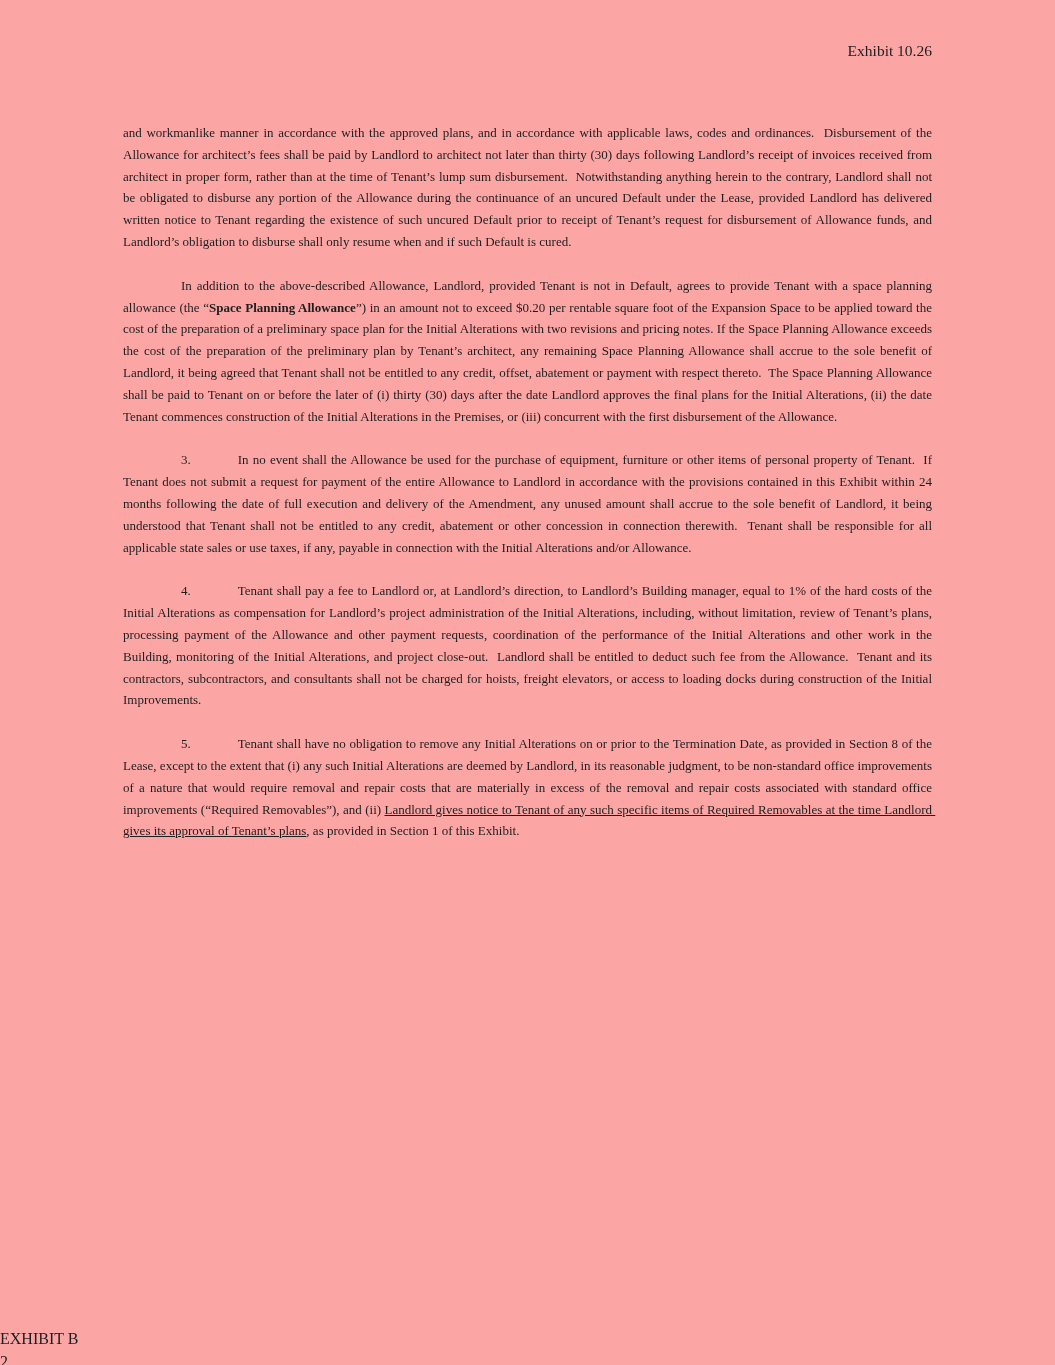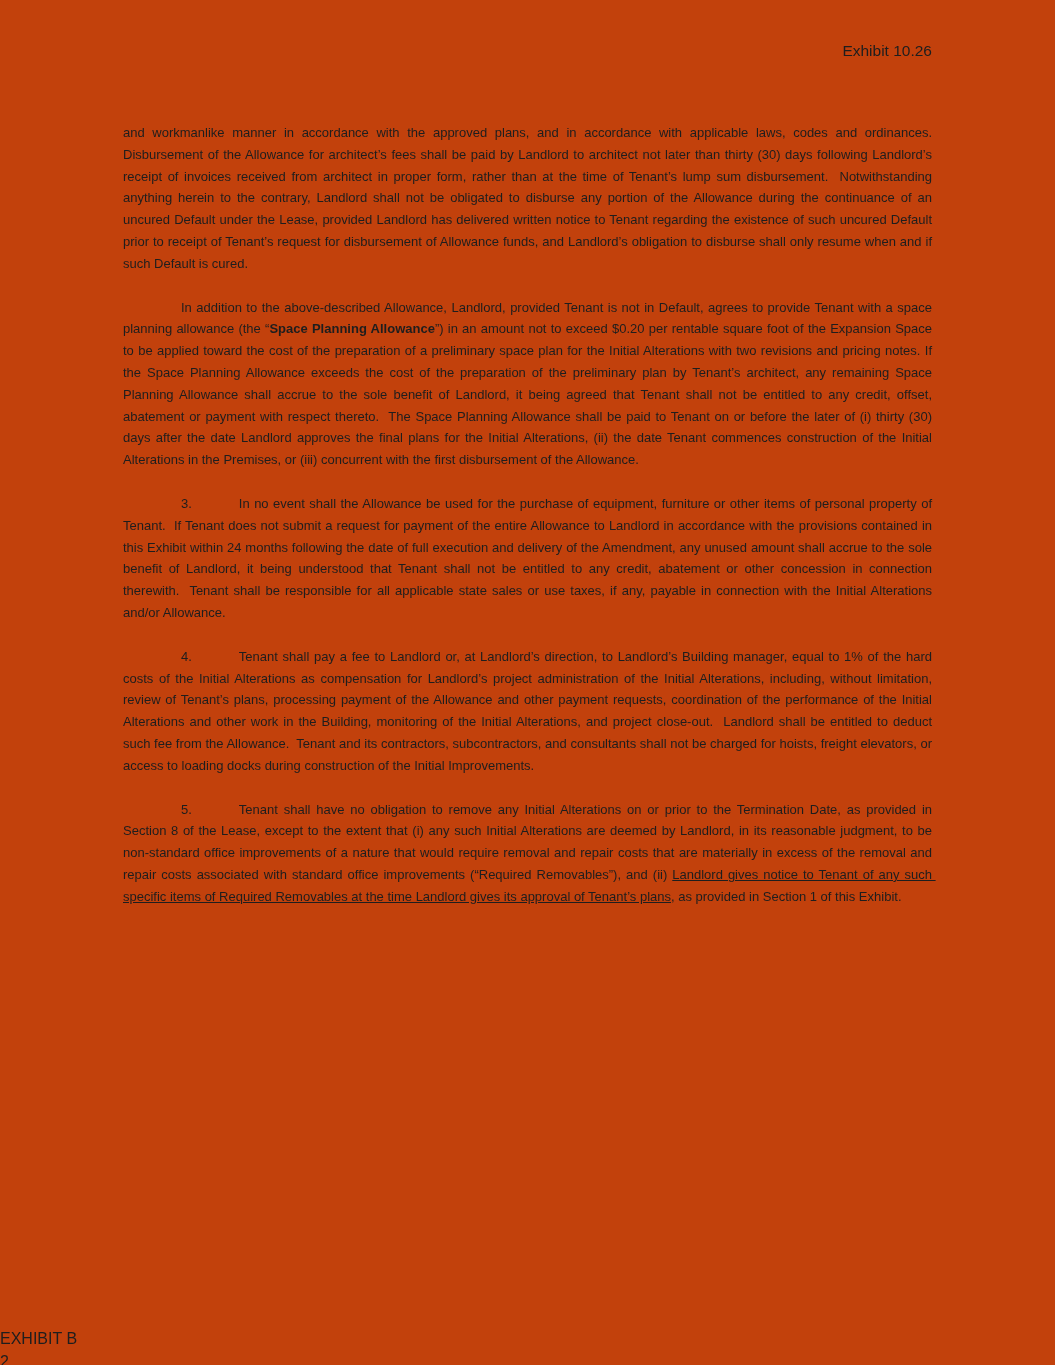--- a/index.html
+++ b/index.html
@@ -4,22 +4,22 @@
 <style>
   html, body {
     margin: 0;
     padding: 0;
     background: #ffffff;
   }
   .page {
     position: relative;
     width: 1055px;
     height: 1365px;
-    background: #c2410c;
-    font-family: Liberation Sans, sans-serif;
+    background: #fca5a5;
+    font-family: Liberation Serif, serif;
     color: #1e1e1e;
     overflow: hidden;
   }
   .doc-header {
     position: absolute;
     top: 41px;
     left: 123px;
     right: 123px;
     text-align: right;
     font-size: 15.5px;

